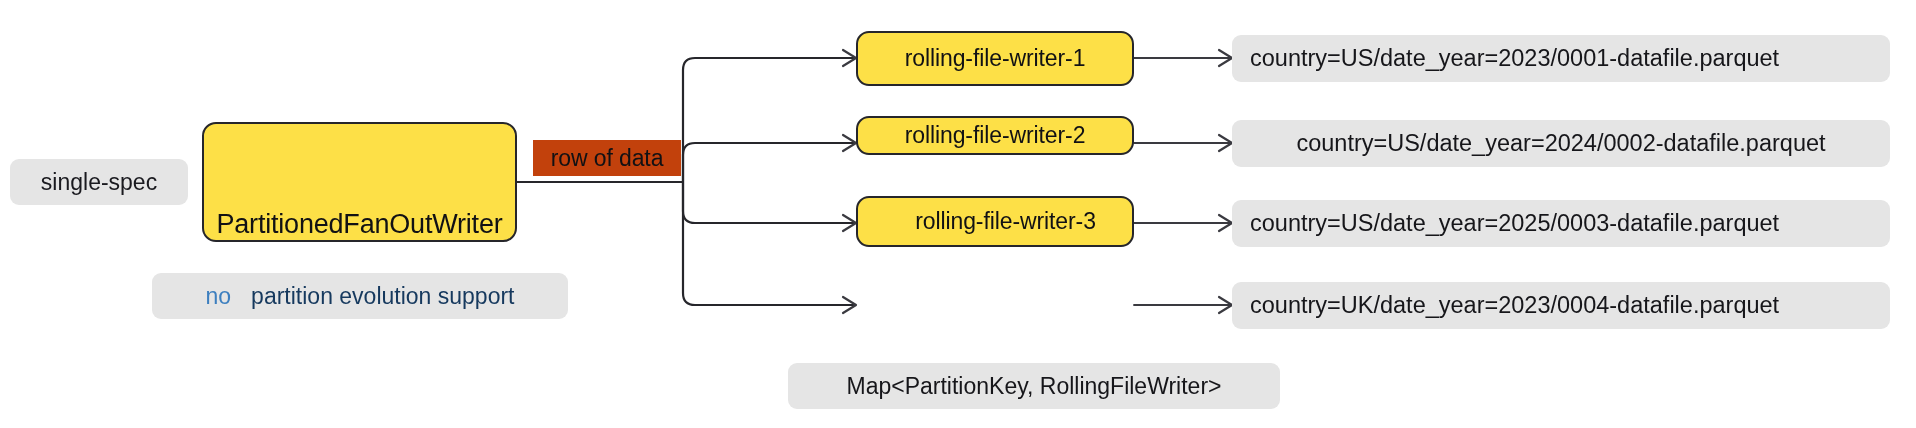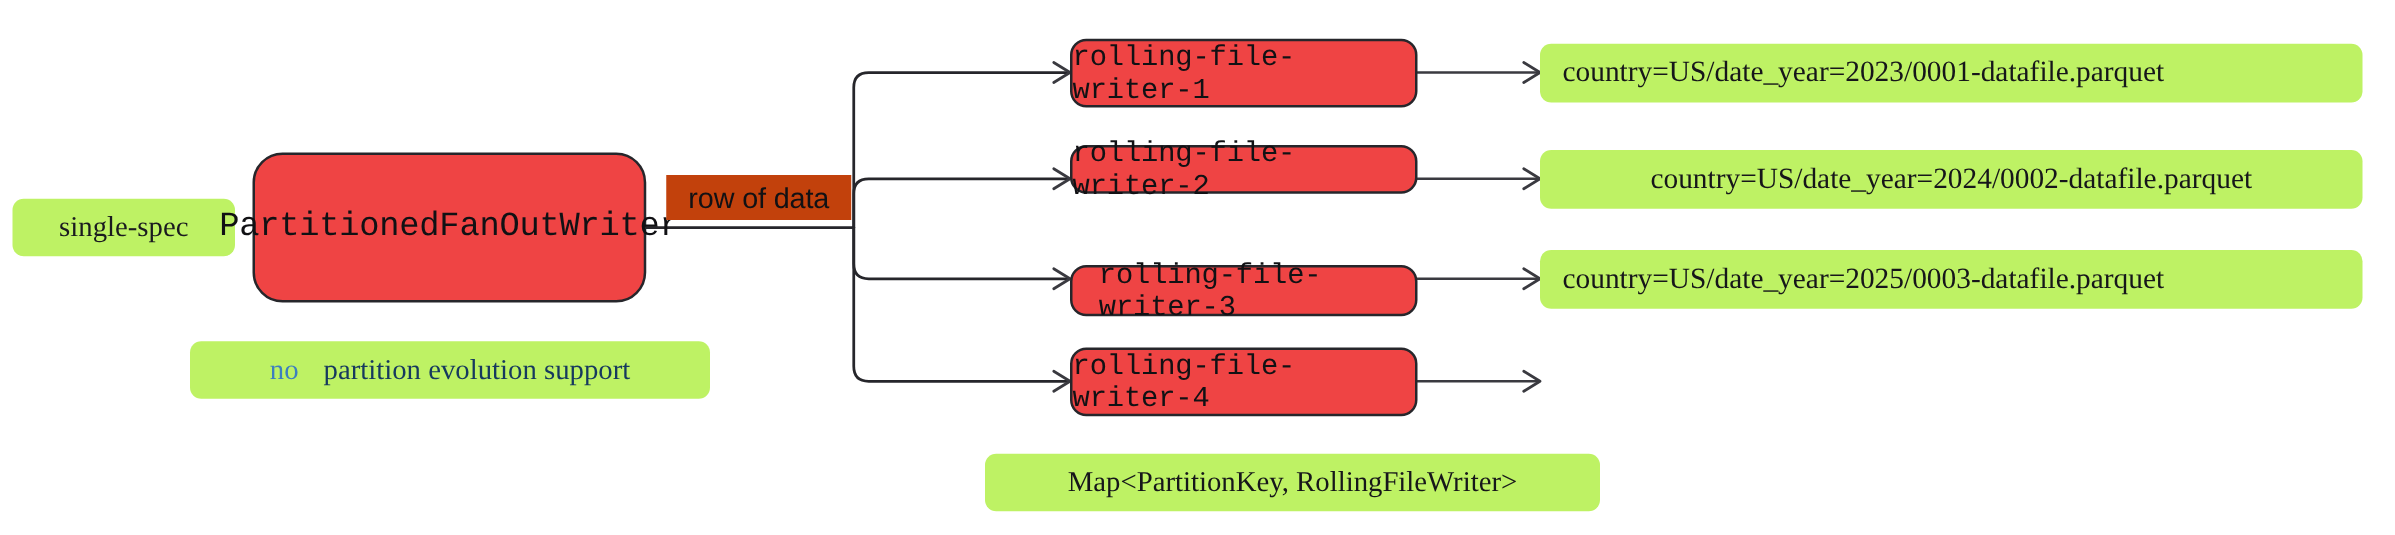--- a/index.html
+++ b/index.html
@@ -54,40 +54,41 @@
     box-sizing: border-box;
     display: flex;
     align-items: center;
     justify-content: center;
   }
 
   
   .box-outline {
     border: 2.2px solid #26262b;
     border-radius: 14px;
-    background: #ef4444;
+    background: #fde047;
     color: #111114;
-    font-family: Liberation Mono, monospace;
+    font-family: Liberation Sans, sans-serif;
   }
   .box-outline.main {
     font-size: 27px;
-    border-radius: 24px;
+    border-radius: 14px;
     letter-spacing: -0.2px;
+    align-items: flex-end;
   }
   .box-outline.writer {
     font-size: 23px;
     border-radius: 13px;
     letter-spacing: -0.1px;
   }
 
   
   .chip {
-    background: #bef264;
+    background: #e5e5e5;
     border-radius: 9px;
-    font-family: Liberation Serif, serif;
+    font-family: Liberation Sans, sans-serif;
     font-size: 23px;
     color: #1a1a1f;
     letter-spacing: 0px;
     white-space: nowrap;
     padding: 0 18px;
   }
   .chip.code-hl {
     color: #16395e;
     gap: 20px;
   }
@@ -168,38 +169,38 @@
   </div>
 
   <div class="node box-outline writer" style="left:856px; top:31px; width:278px; height:55px;">
     <span>rolling-file-writer-1</span>
   </div>
 
   <div class="node box-outline writer" style="left:856px; top:116px; width:278px; height:39px;">
     <span>rolling-file-writer-2</span>
   </div>
 
-  <div class="node box-outline writer" style="left:856px; top:212px; width:278px; height:41px;padding-left:21px;">
+  <div class="node box-outline writer" style="left:856px; top:196px; width:278px; height:51px;padding-left:21px;">
     <span>rolling-file-writer-3</span>
   </div>
 
-  <div class="node box-outline writer" style="left:856px; top:278px; width:278px; height:55px;">
-    <span>rolling-file-writer-4</span>
-  </div>
 
   <div class="node chip path" style="left:1232px; top:35px; width:658px; height:47px;">
     <span>country=US/date_year=2023/0001-datafile.parquet</span>
   </div>
 
   <div class="node chip path" style="left:1232px; top:120px; width:658px; height:47px;justify-content:center;">
     <span>country=US/date_year=2024/0002-datafile.parquet</span>
   </div>
 
   <div class="node chip path" style="left:1232px; top:200px; width:658px; height:47px;">
     <span>country=US/date_year=2025/0003-datafile.parquet</span>
   </div>
 
+  <div class="node chip path" style="left:1232px; top:282px; width:658px; height:47px;">
+    <span>country=UK/date_year=2023/0004-datafile.parquet</span>
+  </div>
 
   <div class="node chip map-type" style="left:744px; top:363px; width:492px; height:46px;">
     <span>Map&lt;PartitionKey, RollingFileWriter&gt;</span>
   </div>
 
 </div>
 
 </body></html>

